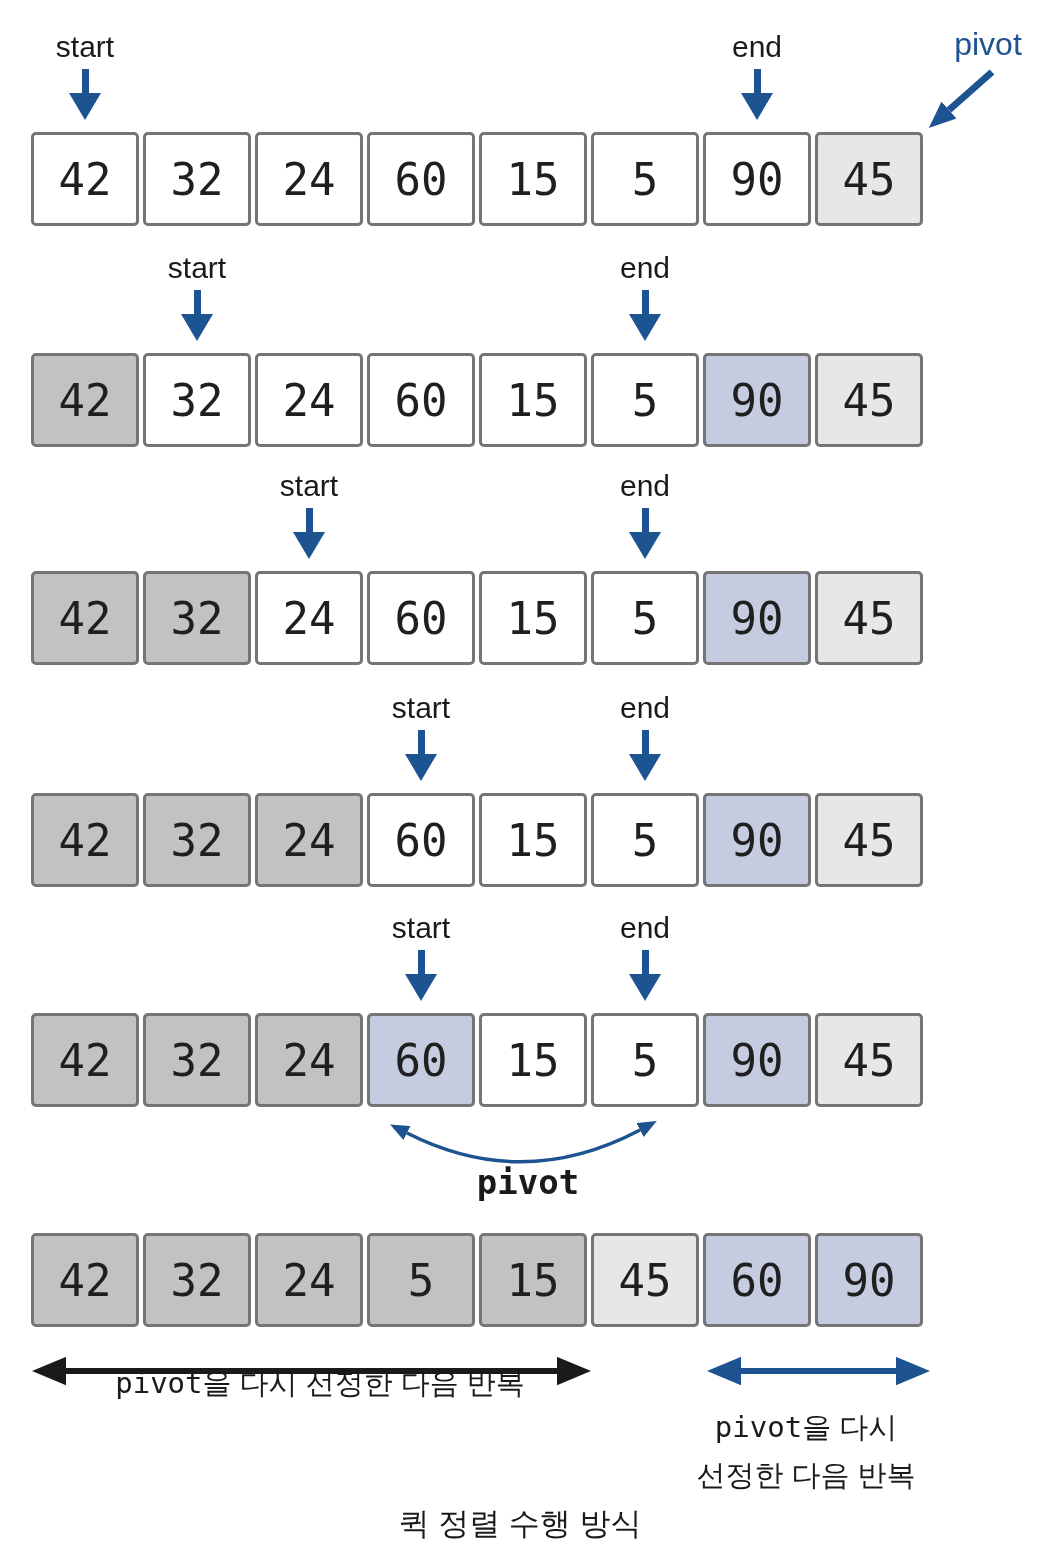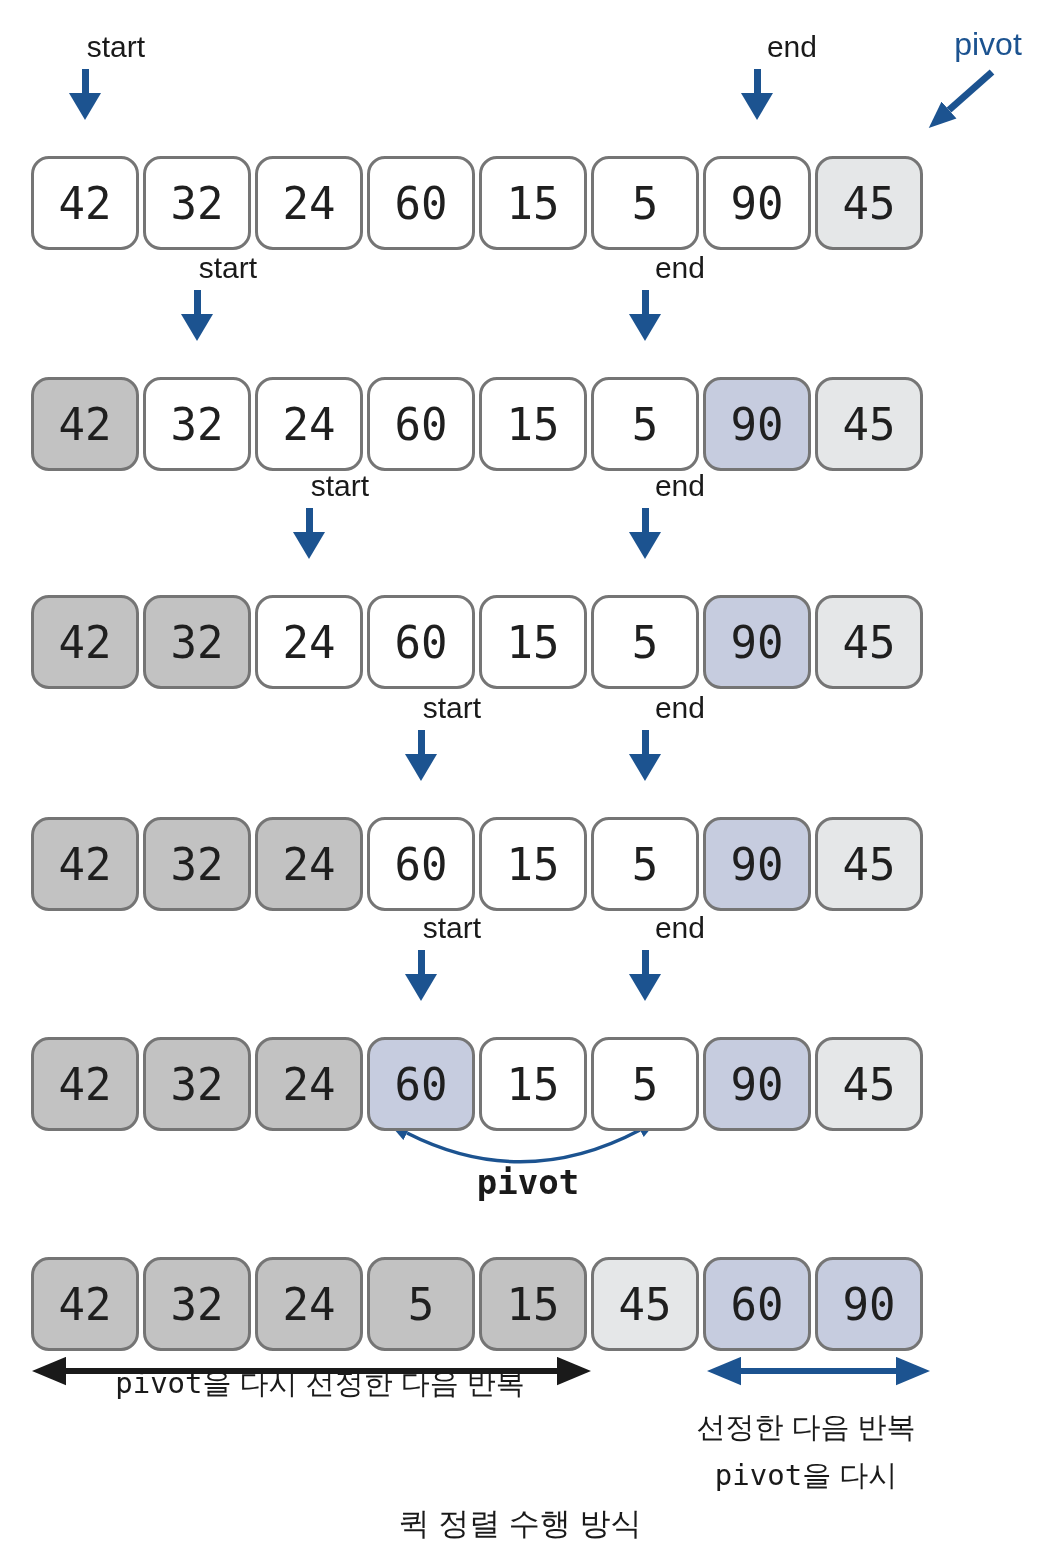--- a/index.html
+++ b/index.html
@@ -16,30 +16,30 @@
     width:1040px;height:1560px;
     background:#ffffff;
     font-family:"Liberation Sans", sans-serif;
     overflow:hidden;
   }
   .row{position:absolute;inset:0;pointer-events:none;}
   .cell{
     position:absolute;
     width:102px;height:88px;
     border:3px solid var(--border);
-    border-radius:18px;
+    border-radius:5px;
     background:#ffffff;
     display:flex;align-items:center;justify-content:center;
     font-family:"DejaVu Sans Mono", monospace;
-    font-size:44px;color:var(--ink);margin-top:24px;
+    font-size:44px;color:var(--ink);
   }
   .cell.done{background:var(--done);}
   .cell.hi{background:var(--hi);}
   .cell.pivot{background:var(--pivot);}
-  .pointer{position:absolute;width:120px;text-align:right;}
+  .pointer{position:absolute;width:120px;text-align:center;}
   .ptr-label{
     font-size:30px;color:#1a1a1a;height:34px;line-height:34px;
   }
   .ptr-shaft{width:7px;height:24px;background:var(--accent);margin:5px auto 0;}
   .ptr-head{
     width:0;height:0;margin:0 auto;
     border-left:16px solid transparent;
     border-right:16px solid transparent;
     border-top:27px solid var(--accent);
   }
@@ -209,19 +209,19 @@
       <div class="cell hi" style="left: 815px; top: 1233px;">90</div>
     </div>
 
   <div class="pivot-callout">pivot</div>
 
   <div class="swap-label">pivot</div>
 
   <div class="legend-left"><span class="mono">pivot</span><span>을 다시 선정한 다음 반복</span></div>
 
   <div class="legend-right">
+    <div><span class="mono">pivot</span><span>을 다시</span></div>
     <div>선정한 다음 반복</div>
-    <div><span class="mono">pivot</span><span>을 다시</span></div>
   </div>
 
   <div class="caption">퀵 정렬 수행 방식</div>
 
 </div>
 
 </body></html>

